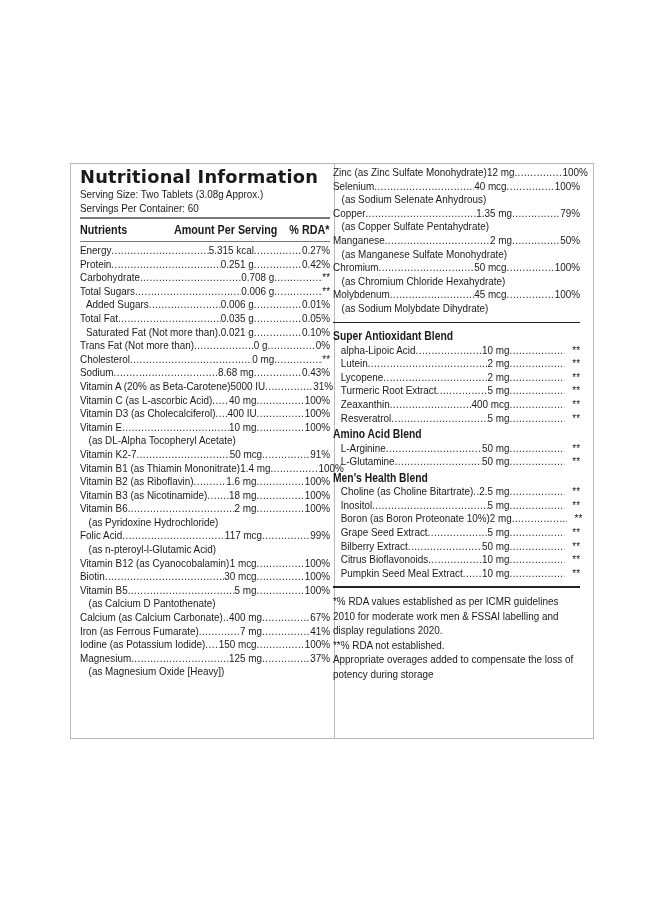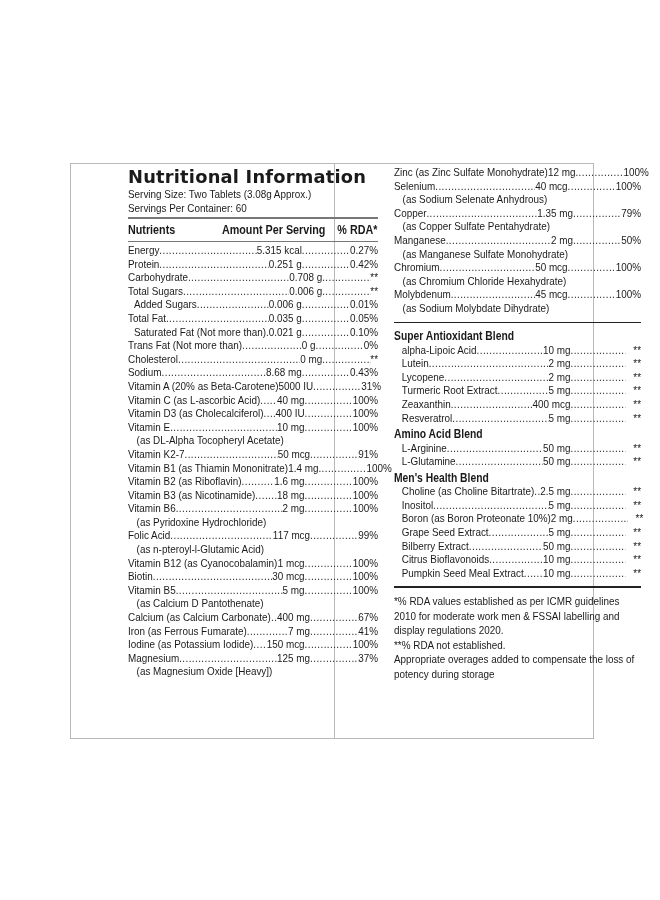--- a/index.html
+++ b/index.html
@@ -1,23 +1,23 @@
 <!DOCTYPE html>
 <html><head>
 <meta charset="utf-8">
 <style>
   html, body { margin:0; padding:0; background:#ffffff; }
   body { width:660px; height:900px; position:relative; overflow:hidden;
          font-family:"Liberation Sans", sans-serif; color:#1a1a1a; }
   .frame { position:absolute; left:70px; top:163px; width:524px; height:576px;
            border:1px solid #b8b8b8; box-sizing:border-box; }
   .divider-v { position:absolute; left:334px; top:163px; width:1px; height:576px; background:#b8b8b8; }
-  .col { position:absolute;margin-left:48px; }
+  .col { position:absolute; }
   .left { left:80px; top:166px; width:250px; }
-  .right { left:346px; top:166px; width:247px; }
+  .right { left:333px; top:166px; width:247px; }
   .title { font-family:"DejaVu Sans", sans-serif; font-weight:bold; font-size:17.5px;
            letter-spacing:0.2px; line-height:22px; transform:scaleX(1.02); transform-origin:left; white-space:nowrap; }
   .sub { font-size:11.5px; line-height:13.5px; transform:scaleX(0.86); transform-origin:left; white-space:nowrap; }
   .rule { height:1.5px; background:#777; margin:2px 0; }
   .rule-dark { height:1.5px; background:#222; margin:6px 0 6px 0; }
   .hdr { display:flex; justify-content:space-between; font-weight:bold; font-size:12.5px;
          line-height:18px; transform:scaleX(0.86); transform-origin:left; width:116%; }
   .hdr .amt { margin-left:auto; margin-right:14px; }
   .row { display:flex; align-items:baseline; font-size:11.5px; line-height:13.6px;
          transform:scaleX(0.86); transform-origin:left; width:116.3%; white-space:nowrap; }

